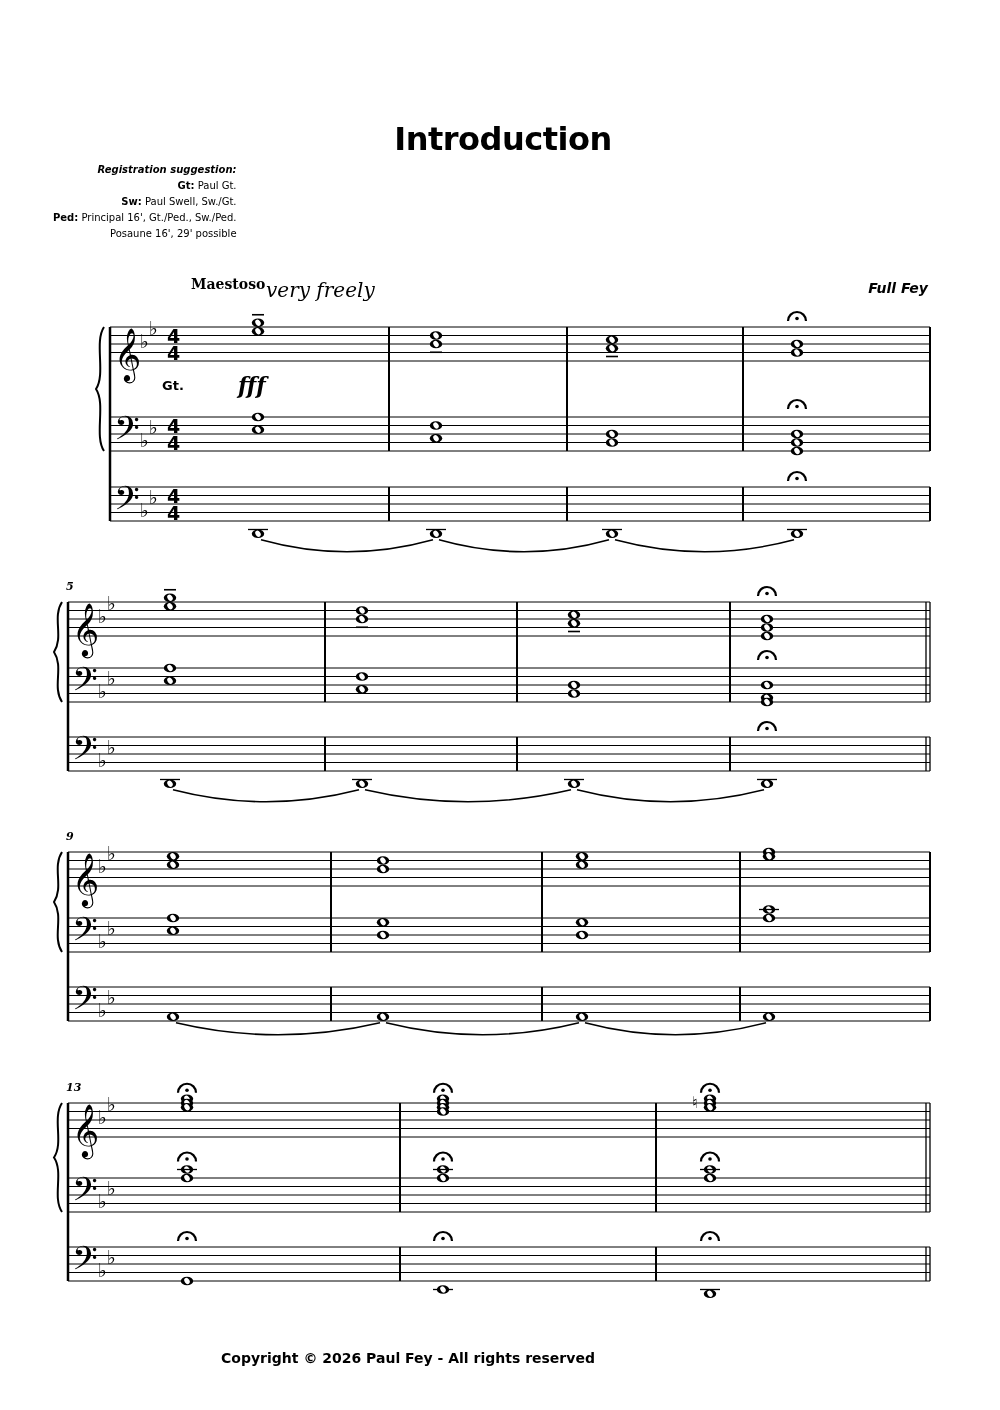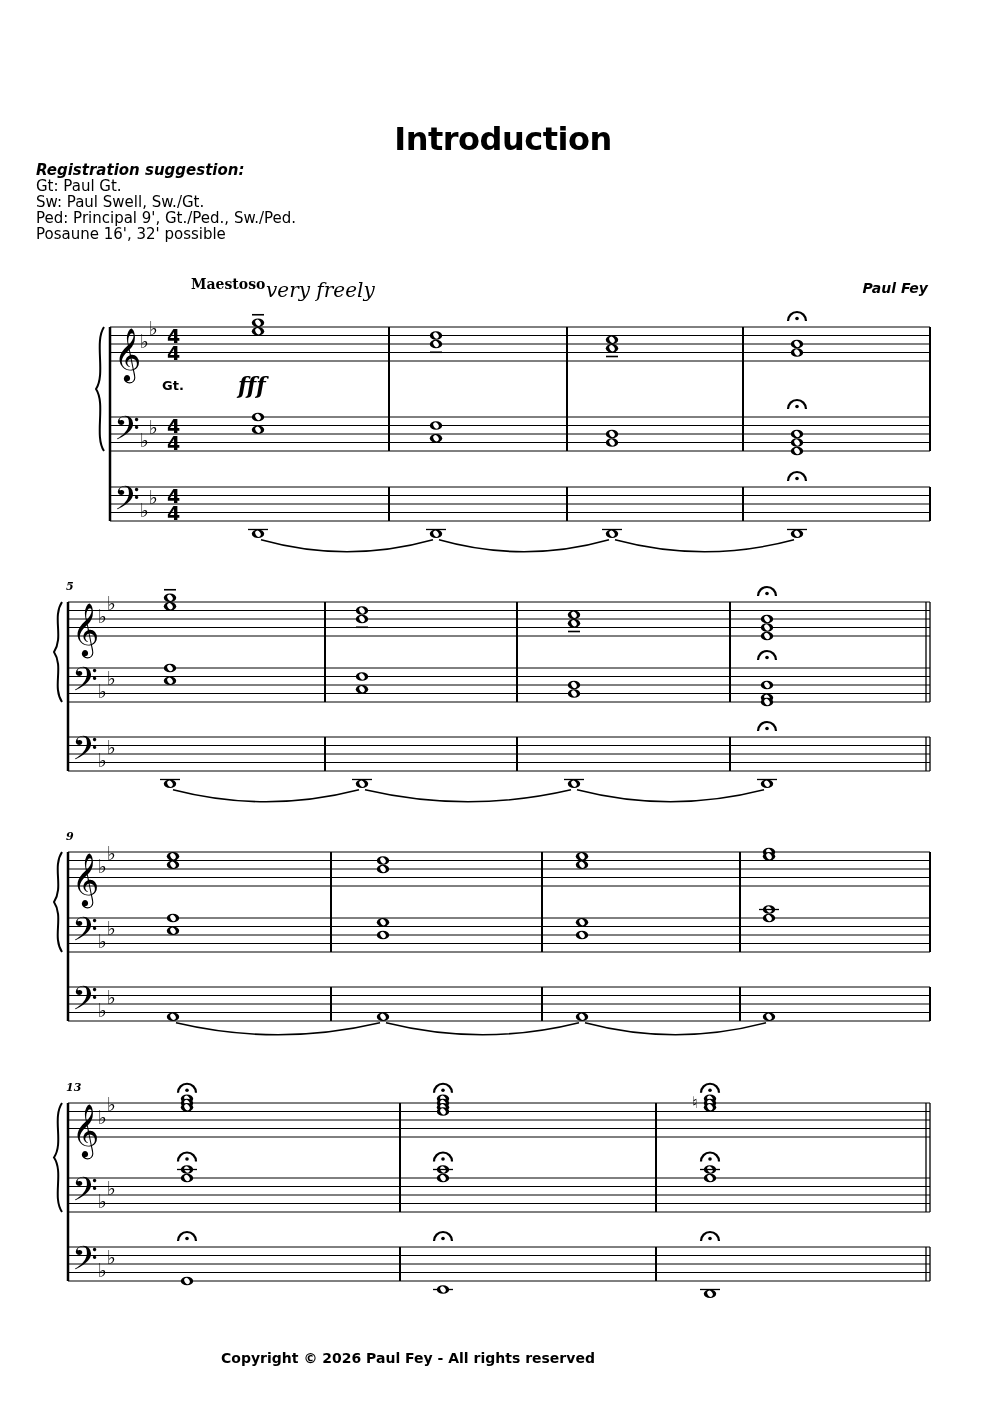--- a/index.html
+++ b/index.html
@@ -1,42 +1,42 @@
 <!DOCTYPE html>
 <html><head>
   <meta charset="utf-8">
   <style>
     html, body { margin: 0; padding: 0; background: #ffffff; }
     body { width: 1000px; height: 1410px; position: relative; overflow: hidden; font-family: "Liberation Sans", sans-serif; color: #000; }
     .title { position: absolute; left: 0; width: 1006px; top: 120px; text-align: center; font-family: "DejaVu Sans", sans-serif; font-weight: bold; font-size: 32px; letter-spacing: -0.5px; }
-    .registration { position: absolute; left: 36px; top: 162px; font-family: "DejaVu Sans", sans-serif; font-size: 15px; line-height: 16px; }
+    .registration { position: absolute; left: 53px; top: 162px; font-family: "DejaVu Sans", sans-serif; font-size: 10px; line-height: 16px; text-align: right; }
     .registration .hdr { font-weight: bold; font-style: italic; }
-    .registration b { font-weight: normal; margin-top: 32px; }
+    .registration b { font-weight: bold; margin-top: 32px; }
     .tempo { position: absolute; left: 157px; top: 276px; font-family: "DejaVu Serif", serif; font-weight: bold; font-size: 14px; margin-left: 34px; }
     .tempo-sub { position: absolute; left: 266px; top: 278px; font-family: "DejaVu Serif", serif; font-style: italic; font-size: 20px; }
     .composer { position: absolute; right: 72px; top: 280px; font-family: "DejaVu Sans", sans-serif; font-weight: bold; font-style: italic; font-size: 14px; }
     .footer { position: absolute; left: 0; width: 816px; top: 1350px; text-align: center; font-family: "DejaVu Sans", sans-serif; font-weight: bold; font-size: 14px; }
     svg#score { position: absolute; left: 0; top: 0; }
   </style>
 </head>
 <body>
 
 <div class="title">Introduction</div>
 
 <div class="registration">
   <div class="hdr">Registration suggestion:</div>
   <div><b>Gt:</b><span> Paul Gt.</span></div>
   <div><b>Sw:</b><span> Paul Swell, Sw./Gt.</span></div>
-  <div><b>Ped:</b><span> Principal 9', Gt./Ped., Sw./Ped.</span></div>
-  <div><span>Posaune 16', 32' possible</span></div>
+  <div><b>Ped:</b><span> Principal 16', Gt./Ped., Sw./Ped.</span></div>
+  <div><span>Posaune 16', 29' possible</span></div>
 </div>
 
 <div class="tempo">Maestoso</div>
 <div class="tempo-sub">very freely</div>
-<div class="composer">Paul Fey</div>
+<div class="composer">Full Fey</div>
 
 <svg id="score" width="1000" height="1410" xmlns="http://www.w3.org/2000/svg">
     <g>
       <line x1="110" y1="327" x2="930" y2="327" stroke="#000" stroke-width="1"></line>
       <line x1="110" y1="335.5" x2="930" y2="335.5" stroke="#000" stroke-width="1"></line>
       <line x1="110" y1="344" x2="930" y2="344" stroke="#000" stroke-width="1"></line>
       <line x1="110" y1="352.5" x2="930" y2="352.5" stroke="#000" stroke-width="1"></line>
       <line x1="110" y1="361" x2="930" y2="361" stroke="#000" stroke-width="1"></line>
       <line x1="110" y1="417" x2="930" y2="417" stroke="#000" stroke-width="1"></line>
       <line x1="110" y1="425.5" x2="930" y2="425.5" stroke="#000" stroke-width="1"></line>

